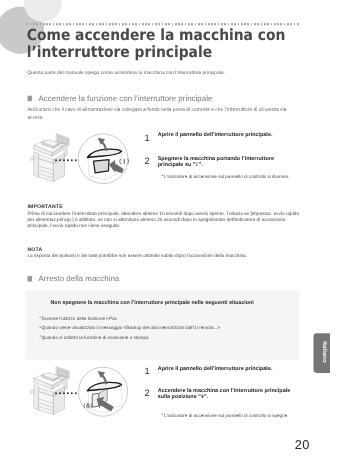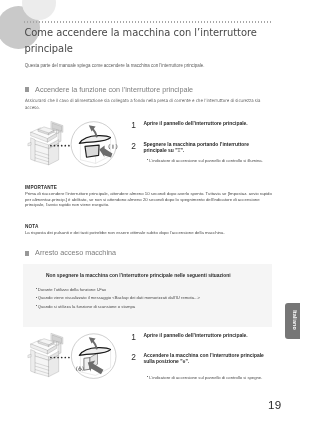--- a/index.html
+++ b/index.html
@@ -6,21 +6,21 @@
   body{width:300px;height:423px;background:#ffffff;font-family:"Liberation Sans",sans-serif;
        overflow:hidden;position:relative;-webkit-font-smoothing:antialiased;}
   .page{position:absolute;left:0;top:0;width:300px;height:423px;}
 
   
   .circ-dark{position:absolute;left:-3.25px;top:6px;width:42.8px;height:42.8px;border-radius:50%;background:#c9c9c9;}
   .circ-light{position:absolute;left:22px;top:-14.5px;width:34px;height:34px;border-radius:50%;background:#ececec;}
   .dots{position:absolute;left:24px;top:21px;width:249px;height:1.6px;
         background-image:repeating-linear-gradient(to right,#a7a7a7 0 1.5px,rgba(0,0,0,0) 1.5px 3px);}
 
-  h1{position:absolute;left:24.4px;top:25.3px;margin:0;font-weight:400;font-size:11px;
+  h1{position:absolute;left:24.4px;top:25.3px;margin:0;font-weight:700;font-size:14px;
      line-height:15.8px;color:#484848;width:250px;letter-spacing:-0.02px;
      font-family:"DejaVu Sans Condensed","DejaVu Sans",sans-serif;}
 
   .lead{position:absolute;left:24.8px;top:63.4px;font-size:4.45px;color:#5a5a5a;letter-spacing:0.01px;}
 
   .sect{position:absolute;font-size:7.2px;color:#7c7c7c;letter-spacing:0.01px;}
   .sect .sq{position:absolute;left:0px;top:2.9px;width:4.4px;height:4.5px;background:#989898;}
   .sect .stxt{position:absolute;left:10.2px;top:0;white-space:nowrap;}
 
   .para{position:absolute;font-size:4.4px;color:#5b5b5b;line-height:6.35px;font-family:"DejaVu Sans Condensed","DejaVu Sans",sans-serif;}
@@ -151,21 +151,21 @@
   </div>
 
   <div class="nlabel" style="left:24.9px;top:185.3px;">IMPORTANTE</div>
   <div class="nbody" style="left:24.9px;top:191.3px;width:249px;">Prima di riaccendere l’interruttore principale, attendere almeno 10 secondi dopo averlo spento. Tuttavia se [Impostaz. avvio rapido per alimentaz.princip.] è abilitato, se non si attendono almeno 20 secondi dopo lo spegnimento dell'indicatore di accensione principale, l’avvio rapido non viene eseguito.</div>
 
   <div class="nlabel" style="left:24.9px;top:223.5px;">NOTA</div>
   <div class="nbody" style="left:24.9px;top:229.5px;width:249px;">La risposta dei pulsanti e dei tasti potrebbe non essere ottimale subito dopo l’accensione della macchina.</div>
 
   <div class="sect" style="left:24.9px;top:248.2px;">
     <span class="sq"></span>
-    <span class="stxt">Arresto acceso macchina</span>
+    <span class="stxt">Arresto della macchina</span>
   </div>
 
   <div class="tipbox"></div>
   <div class="tiptitle">Non spegnere la macchina con l’interruttore principale nelle seguenti situazioni</div>
   <div class="tipbul" style="left:35.6px;top:286.5px;">
     <span class="b"></span>
     <span class="t">Durante l’utilizzo della funzione I-Fax</span>
   </div>
   <div class="tipbul" style="left:35.6px;top:295px;">
     <span class="b"></span>
@@ -182,14 +182,14 @@
   <div class="stepno" style="left:131.3px;top:352.1px;">2</div>
   <div class="steptxt" style="left:143.4px;top:352.9px;width:122px;">Accendere la macchina con l’interruttore principale sulla posizione "⌽".</div>
   <div class="substep" style="left:146.6px;top:374.6px;width:124px;">
     <span class="b"></span>
     <span class="t">L’indicatore di accensione sul pannello di controllo si spegne.</span>
   </div>
 
   <div class="tab">
       <span>Italiano</span>
     </div>
-  <div class="pg">19</div>
+  <div class="pg">20</div>
 </div>
 
 </body></html>

